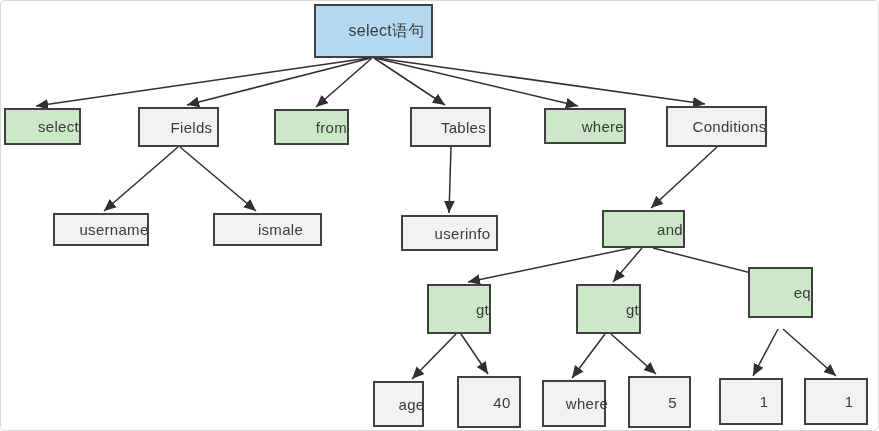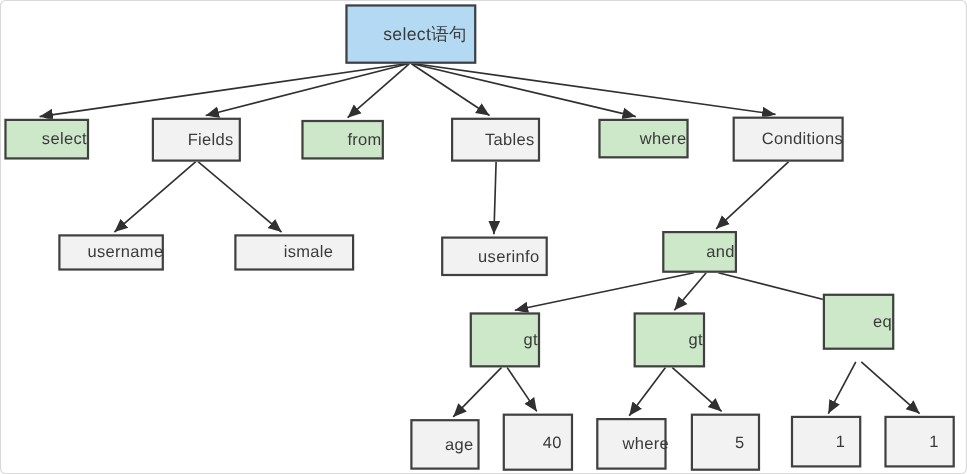--- a/index.html
+++ b/index.html
@@ -96,35 +96,35 @@
 
   <div class="node" style="left:52px;top:212px;width:96px;height:33px">
       <span>username</span>
     </div>
   <div class="node" style="left:212px;top:212px;width:109px;height:33px">
       <span>ismale</span>
     </div>
   <div class="node" style="left:400px;top:214px;width:97px;height:36px">
       <span>userinfo</span>
     </div>
-  <div class="node green" style="left:601px;top:209px;width:68px;height:38px">
+  <div class="node green" style="left:601px;top:209px;width:83px;height:38px">
       <span>and</span>
     </div>
 
   <div class="node green" style="left:426px;top:283px;width:64px;height:50px">
       <span>gt</span>
     </div>
   <div class="node green" style="left:575px;top:283px;width:65px;height:50px">
       <span>gt</span>
     </div>
   <div class="node green" style="left:747px;top:266px;width:65px;height:51px">
       <span>eq</span>
     </div>
 
-  <div class="node" style="left:372px;top:380px;width:63px;height:46px">
+  <div class="node" style="left:372px;top:380px;width:51px;height:46px">
       <span>age</span>
     </div>
   <div class="node" style="left:456px;top:375px;width:64px;height:52px">
       <span>40</span>
     </div>
   <div class="node" style="left:541px;top:379px;width:64px;height:47px">
       <span>where</span>
     </div>
   <div class="node" style="left:627px;top:375px;width:63px;height:52px">
       <span>5</span>

